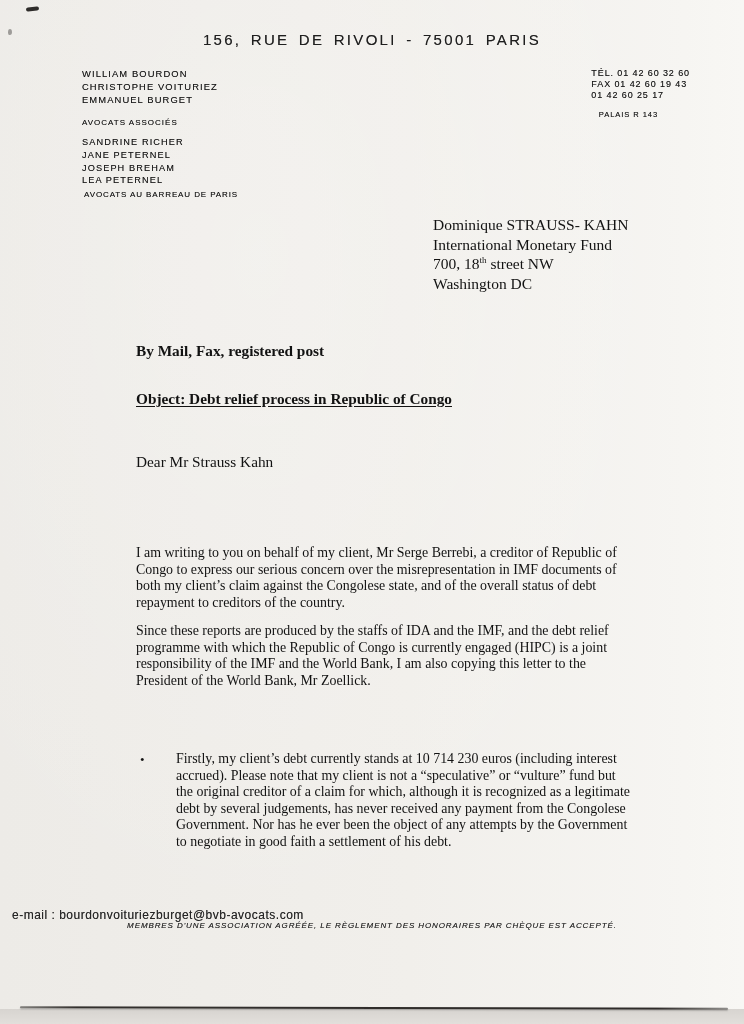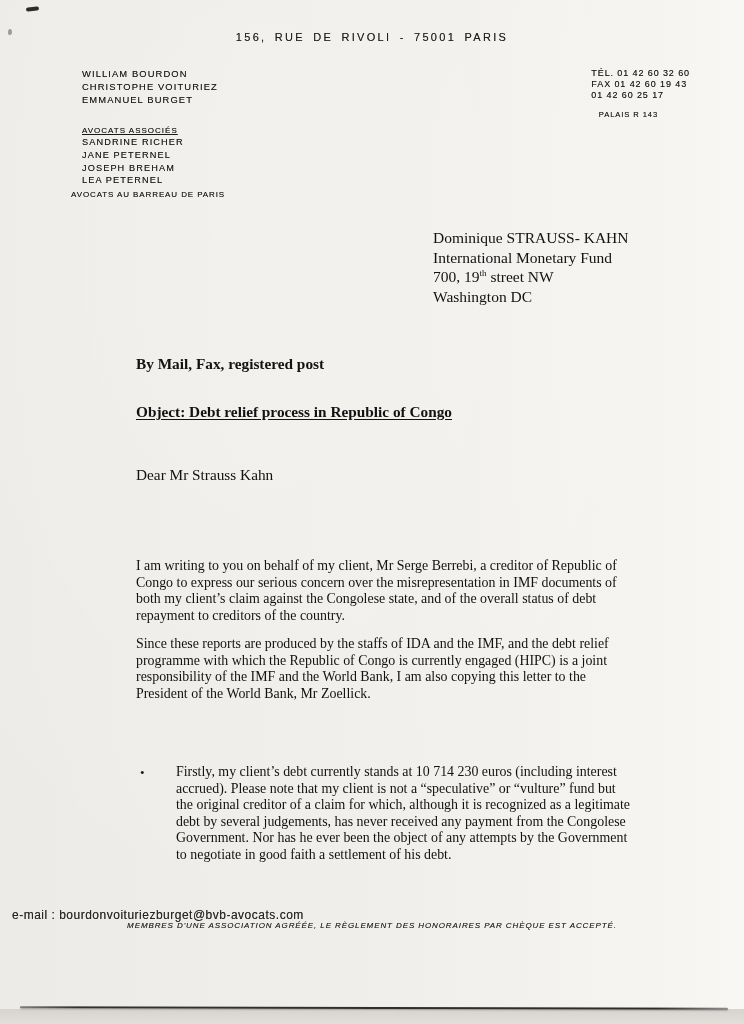--- a/index.html
+++ b/index.html
@@ -12,32 +12,32 @@
       radial-gradient(ellipse at 35% 25%, rgba(255,255,255,0.22), transparent 65%),
       linear-gradient(90deg, #edebe7 0%, #f1efeb 55%, #f6f5f2 92%, #f8f7f4 100%);
     font-family:"Liberation Sans", sans-serif;
     color:#1a1a1a;
   }
   .txt { text-shadow:0 0 0.5px rgba(20,20,20,0.55); }
 
   
   .address-line {
     position:absolute; top:31px; left:0; width:100%;
-    text-align:center; font-size:11px; letter-spacing:2.3px; word-spacing:3px;
+    text-align:center; font-size:15px; letter-spacing:2.3px; word-spacing:3px;
     color:#1f1f1f;
   }
   .partners { position:absolute; top:67px; left:82px; font-size:9.4px; letter-spacing:1.1px; line-height:13px; }
-  .partners-title { position:absolute; top:126px; left:82px; font-size:8px; letter-spacing:1px;text-decoration:underline; }
+  .partners-title { position:absolute; top:118px; left:82px; font-size:8px; letter-spacing:1px; }
   .associates { position:absolute; top:136px; left:82px; font-size:9.2px; letter-spacing:1.1px; line-height:12.8px; }
-  .associates-title { position:absolute; top:190px; left:71px; font-size:8px; letter-spacing:0.9px; }
+  .associates-title { position:absolute; top:190px; left:84px; font-size:8px; letter-spacing:0.9px; }
   .contact { position:absolute; top:68px; right:54px; text-align:left; font-size:9px; letter-spacing:0.9px; line-height:11px; }
   .palais { position:absolute; top:110px; right:86px; font-size:7.6px; letter-spacing:0.9px; }
 
   
-  .serif { font-family:"Liberation Serif", serif; color:#121212;margin-top:13px; }
+  .serif { font-family:"Liberation Serif", serif; color:#121212; }
   .recipient {
     position:absolute; top:215px; left:433px;
     font-size:15.5px; line-height:19.6px;
   }
   .recipient sup { font-size:9px; vertical-align:super; line-height:0;text-align:center; }
   .delivery { position:absolute; top:342px; left:136px; font-size:15.3px; font-weight:bold; }
   .subject  { position:absolute; top:390px; left:136px; font-size:15.3px; font-weight:bold; text-decoration:underline; text-underline-offset:2px; }
   .salutation { position:absolute; top:453px; left:136px; font-size:15.3px;text-align:center; }
   .para { position:absolute; left:136px; width:500px; font-size:13.9px; line-height:16.7px; text-align:left; }
   .para-1 { top:545px; }
@@ -105,21 +105,21 @@
   <div class="contact txt">
     <div>TÉL. 01 42 60 32 60</div>
     <div>FAX 01 42 60 19 43</div>
     <div>01 42 60 25 17</div>
   </div>
   <div class="palais txt">PALAIS R 143</div>
 
   <div class="recipient serif">
     <div>Dominique STRAUSS- KAHN</div>
     <div>International Monetary Fund</div>
-    <div><span>700, 19</span><sup>th</sup><span> street NW</span></div>
+    <div><span>700, 18</span><sup>th</sup><span> street NW</span></div>
     <div>Washington DC</div>
   </div>
 
   <div class="delivery serif">By Mail, Fax, registered post</div>
   <div class="subject serif">Object: Debt relief process in Republic of Congo</div>
   <div class="salutation serif">Dear Mr Strauss Kahn</div>
 
   <div class="para para-1 serif">I am writing to you on behalf of my client, Mr Serge Berrebi, a creditor of Republic of Congo to express our serious concern over the misrepresentation in IMF documents of both my client’s claim against the Congolese state, and of the overall status of debt repayment to creditors of the country.</div>
   <div class="para para-2 serif">Since these reports are produced by the staffs of IDA and the IMF, and the debt relief programme with which the Republic of Congo is currently engaged (HIPC) is a joint responsibility of the IMF and the World Bank, I am also copying this letter to the President of the World Bank, Mr Zoellick.</div>
 

